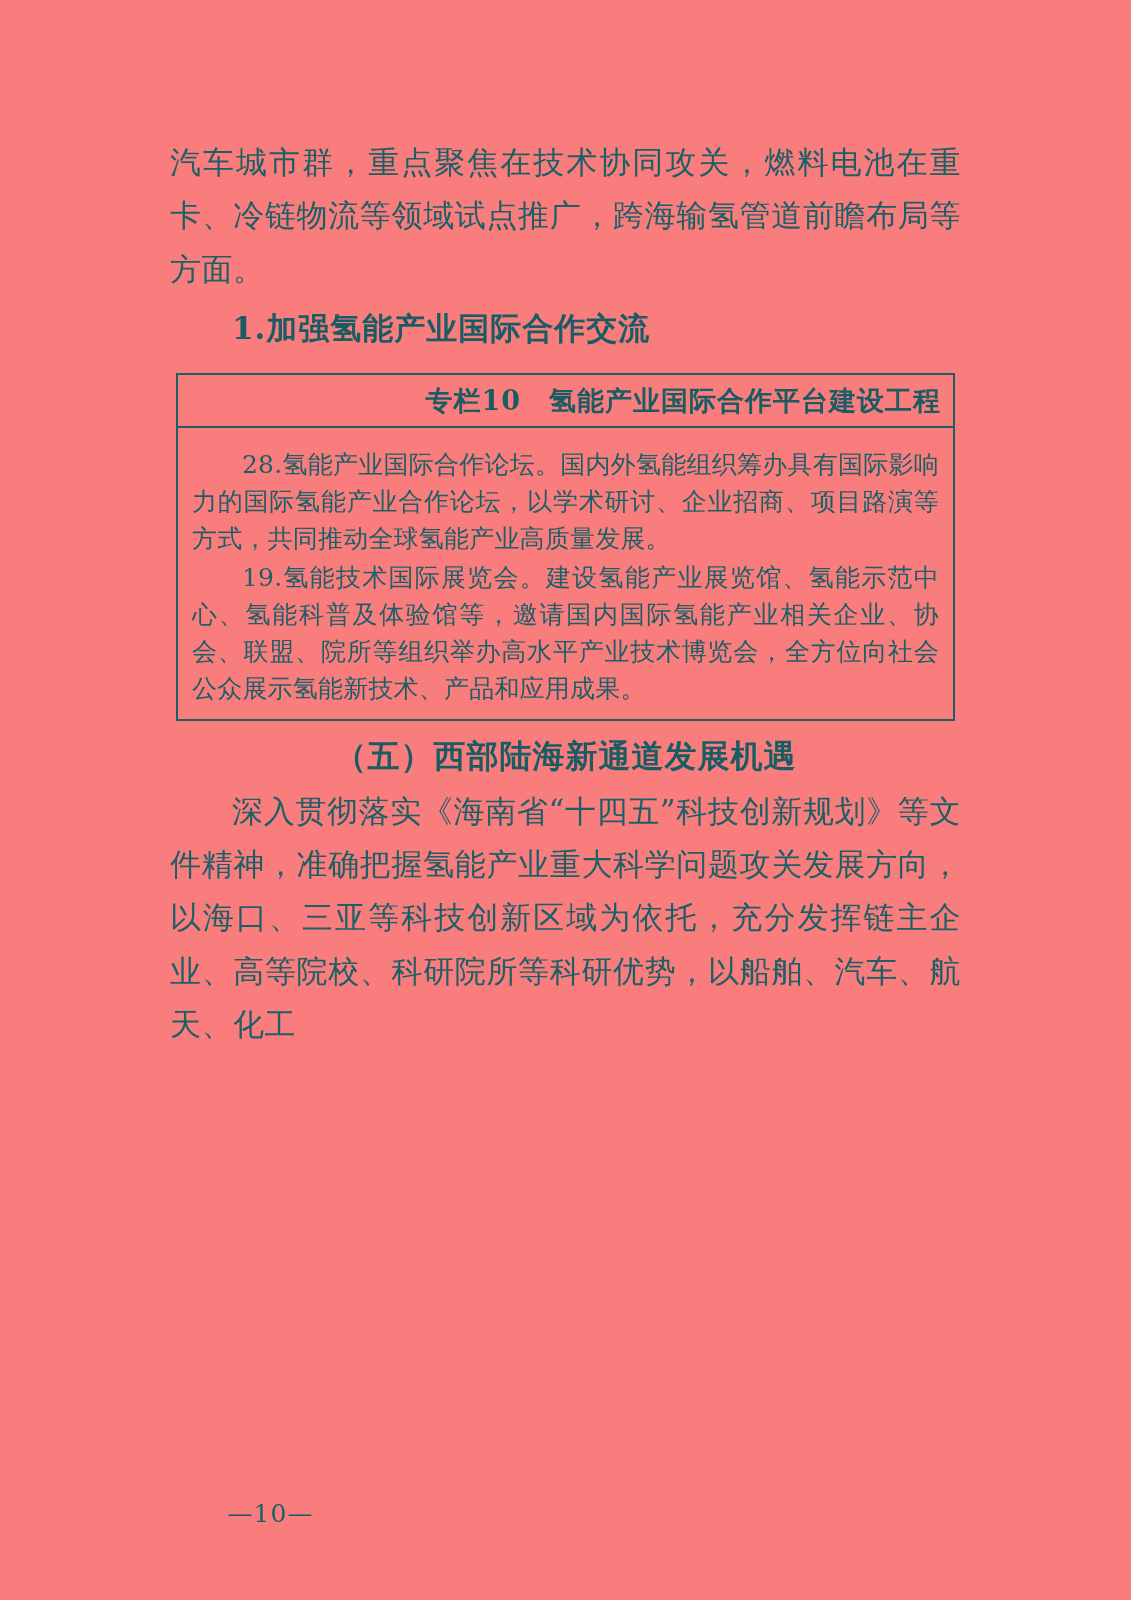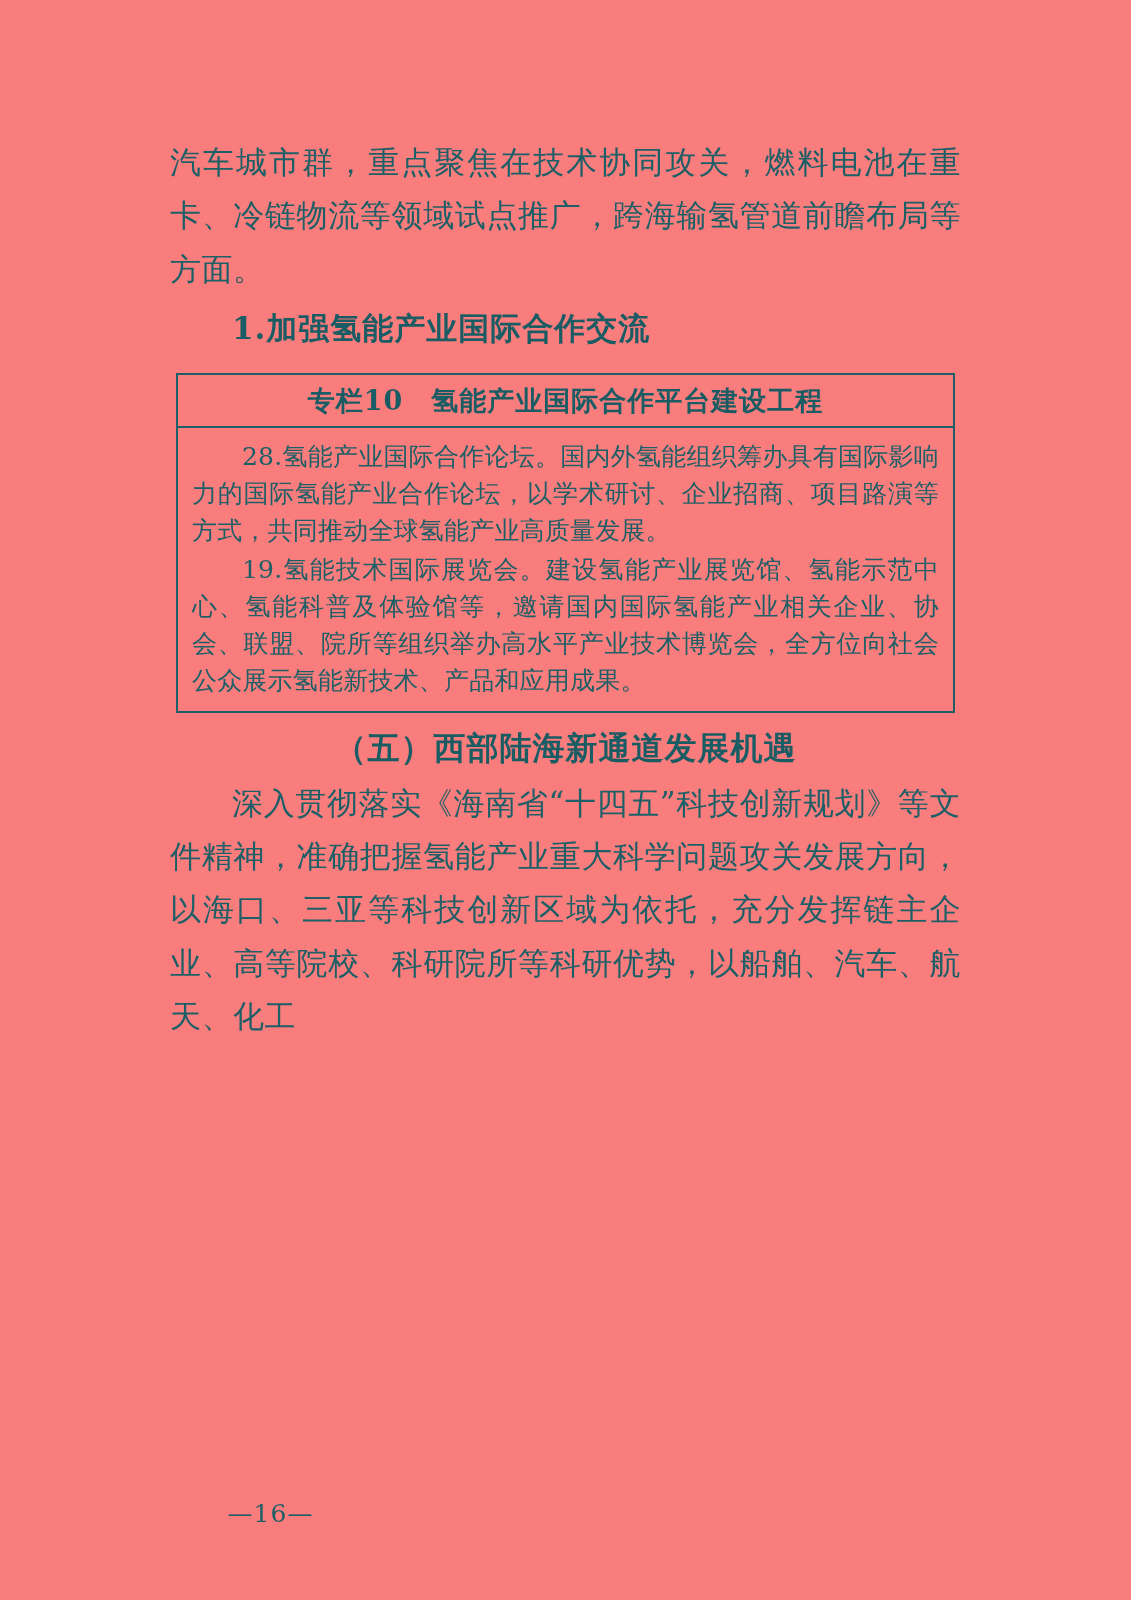--- a/index.html
+++ b/index.html
@@ -52,30 +52,30 @@
     margin: 14px 0 6px 0;
     letter-spacing: 1px;
     color: #1a5c63;
   }
   .box {
     border: 2px solid #1d5f66;
     margin: 18px 6px 10px 6px;
     box-sizing: border-box;
   }
   .box-title {
-    text-align: center;
+    text-align: right;
     font-size: 27px;
     font-weight: bold;
-    padding: 8px 0 7px 0;
+    padding: 8px 12px 7px 0;
     border-bottom: 2px solid #1d5f66;
     letter-spacing: 1px;
     color: #1a5c63;
   }
   .box-body {
-    padding: 10px 14px 10px 14px;
+    padding: 18px 14px 10px 14px;
   }
   .box-para {
     font-size: 25px;
     line-height: 1.48;
     text-indent: 2em;
     text-align: justify;
     text-justify: inter-ideograph;
     margin: 0 0 2px 0;
     letter-spacing: 0.2px;
     color: #1d5f66;
@@ -113,14 +113,14 @@
     </div>
   </div>
 
   <h2 class="heading-section">（五）西部陆海新通道发展机遇</h2>
 
   <p class="para indent">深入贯彻落实《海南省“十四五”科技创新规划》等文件精神，准确把握氢能产业重大科学问题攻关发展方向，以海口、三亚等科技创新区域为依托，充分发挥链主企业、高等院校、科研院所等科研优势，以船舶、汽车、航天、化工</p>
 
 </div>
 
 <div class="footer">
-  <span class="page-num">—16—</span>
+  <span class="page-num">—10—</span>
 </div>
 
 </body></html>

